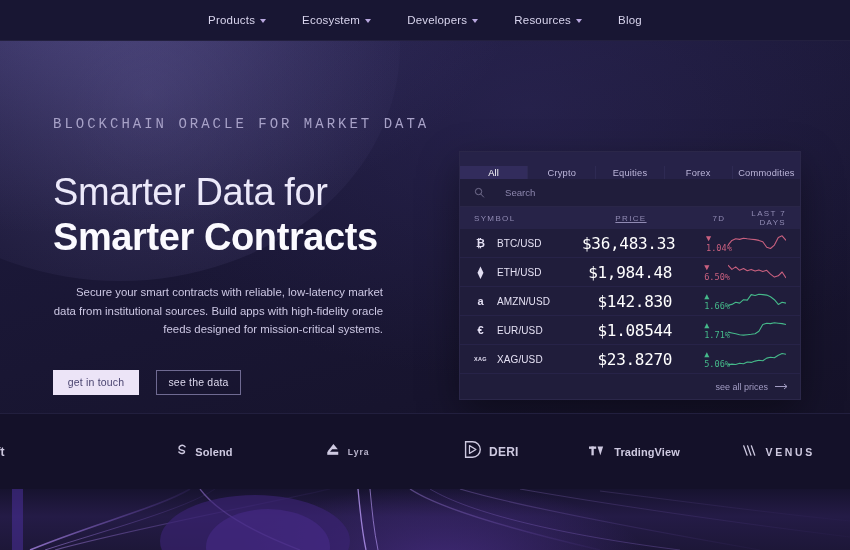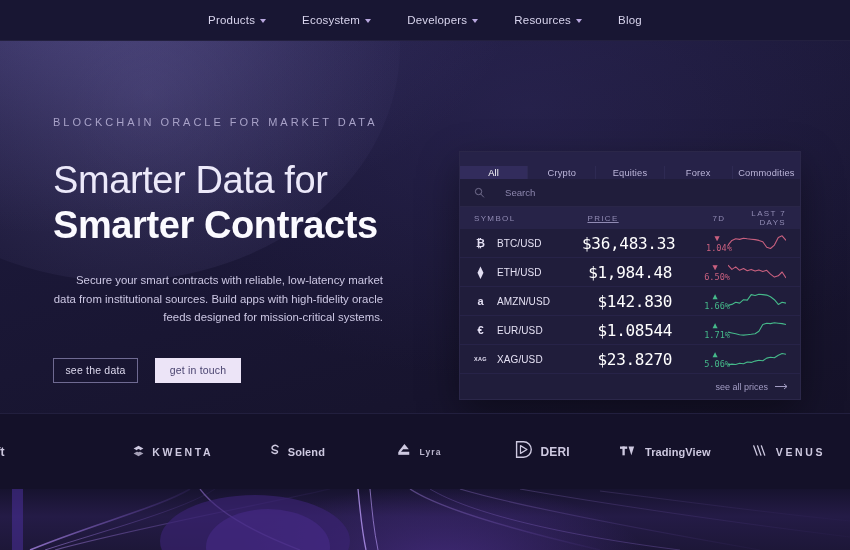--- a/index.html
+++ b/index.html
@@ -42,22 +42,22 @@
   }
   .hero:after{
     content:""; position:absolute; left:-160px; top:-230px;
     width:560px; height:470px; border-radius:50%;
     background:radial-gradient(circle at 55% 60%, rgba(150,140,215,0.22) 0%, rgba(150,140,215,0.06) 50%, rgba(0,0,0,0) 70%);
     pointer-events:none;
   }
 
   .hero-left{ position:absolute; left:53px; top:75px; width:380px; z-index:5; }
   .eyebrow{
-    font-size:11px; letter-spacing:3.0px; color:#a8a2c8;
-    text-transform:uppercase; margin-bottom:30px; white-space:nowrap;
+    font-size:14px; letter-spacing:3.0px; color:#a8a2c8;
+    text-transform:uppercase; margin-bottom:38px; white-space:nowrap;font-family:Liberation Mono, monospace;
   }
   .h1{ font-size:38px; line-height:45px; letter-spacing:-0.4px; color:#ece9fa; font-weight:300; }
   .h1 .bold{ font-weight:700; color:#fbfaff; }
   .hero-p{
     margin-top:23px; font-size:11.4px; line-height:18.5px;
     color:#cdc8e4; width:330px; font-weight:400;text-align:right;
   }
   .btn-row{ margin-top:31px; display:flex; gap:17px; }
   .btn{
     font-size:10.5px; letter-spacing:.2px; cursor:pointer;
@@ -101,42 +101,42 @@
     font-size:9.6px; color:#cfcae6; width:230px;
   }
   .search-input::placeholder{ color:#8d87ae; }
 
   .thead{
     display:flex; align-items:center; height:22px;
     background:#272348; padding:0 14px;
     font-size:8px; letter-spacing:1.35px; color:#918bb4;
   }
   .c-sym{ width:120px; }
-  .c-price{ width:92px; text-align:left;text-decoration:underline; }
+  .c-price{ width:92px; text-align:center;text-decoration:underline; }
   .c-7d{ width:54px; text-align:right; }
   .c-spark{ width:64px; text-align:right; }
 
   .row{
     display:flex; align-items:center; height:29px;
     padding:0 14px; border-bottom:1px solid #272348;
     cursor:pointer;
   }
   .sym-cell{ width:120px; display:flex; align-items:center; gap:10px; }
   .sym-ico{
     width:13px; height:13px; display:flex; align-items:center;
     justify-content:center; color:#e3dff3; font-size:11px; font-weight:700;
   }
   .sym-ico.tiny{ font-size:5.5px; letter-spacing:.3px; }
   .sym-name{ font-size:10px; color:#e5e1f4; letter-spacing:.1px; }
   .price-cell{
     width:92px; text-align:right; font-size:16px; color:#ffffff;
     font-family:"DejaVu Sans Mono", monospace; letter-spacing:-0.3px;
   }
   .chg-cell{
-    width:54px; text-align:center; font-size:8.6px;
+    width:54px; text-align:left; font-size:8.6px;
     font-family:"DejaVu Sans Mono", monospace;
     padding-left:32px;
   }
   .chg-cell.up{ color:#45b98a; }
   .chg-cell.down{ color:#c9607f; }
   .spark-cell{ width:64px; display:flex; justify-content:flex-end; }
 
   .widget-foot{
     height:25px; display:flex; align-items:center; justify-content:flex-end;
     padding:0 11px; background:#201d3b;
@@ -206,22 +206,22 @@
 <div class="hero">
 
   <div class="hero-left">
     <div class="eyebrow">BLOCKCHAIN ORACLE FOR MARKET DATA</div>
     <h1 class="h1">
       <span>Smarter Data for</span><br>
       <span class="bold">Smarter Contracts</span>
     </h1>
     <p class="hero-p">Secure your smart contracts with reliable, low-latency market data from institutional sources. Build apps with high-fidelity oracle feeds designed for mission-critical systems.</p>
     <div class="btn-row">
+      <button class="btn btn-solid">get in touch</button>
       <button class="btn btn-outline">see the data</button>
-      <button class="btn btn-solid">get in touch</button>
     </div>
   </div>
 
   <div class="widget">
 
     <div class="tabs">
       <div class="tab active">All</div>
       <div class="tab">Crypto</div>
       <div class="tab">Equities</div>
       <div class="tab">Forex</div>
@@ -332,30 +332,20 @@
   </div>
 </div>
 
 <div class="logobar">
   <div class="logos">
 
     <div class="logo">
       <span class="logo-txt">rift</span>
     </div>
 
-    <div class="logo">
-      <span>
-        <svg width="13" height="13" viewBox="0 0 16 16">
-          <path d="M8 2 L14 5.4 L8 8.8 L2 5.4 Z" fill="#ded9f0"></path>
-          <path d="M8 8.2 L14 11.6 L8 15 L2 11.6 Z" fill="#ded9f0" opacity=".78"></path>
-          <circle cx="8" cy="8" r="2" fill="#141129"></circle>
-        </svg>
-      </span>
-      <span class="logo-txt spaced">KWENTA</span>
-    </div>
 
     <div class="logo">
       <span>
         <svg width="14" height="14" viewBox="0 0 16 16">
           <path d="M12.6 4.2c-1.5-1.6-4-1.9-5.7-.6-1.5 1.1-1.5 3 .1 3.9 1.4.8 3.6.6 4.6 1.6.9.9.2 2.3-1.2 2.7-1.6.5-3.6-.1-4.8-1.5" fill="none" stroke="#ded9f0" stroke-width="1.7" stroke-linecap="round"></path>
         </svg>
       </span>
       <span class="logo-txt med">Solend</span>
     </div>
 

